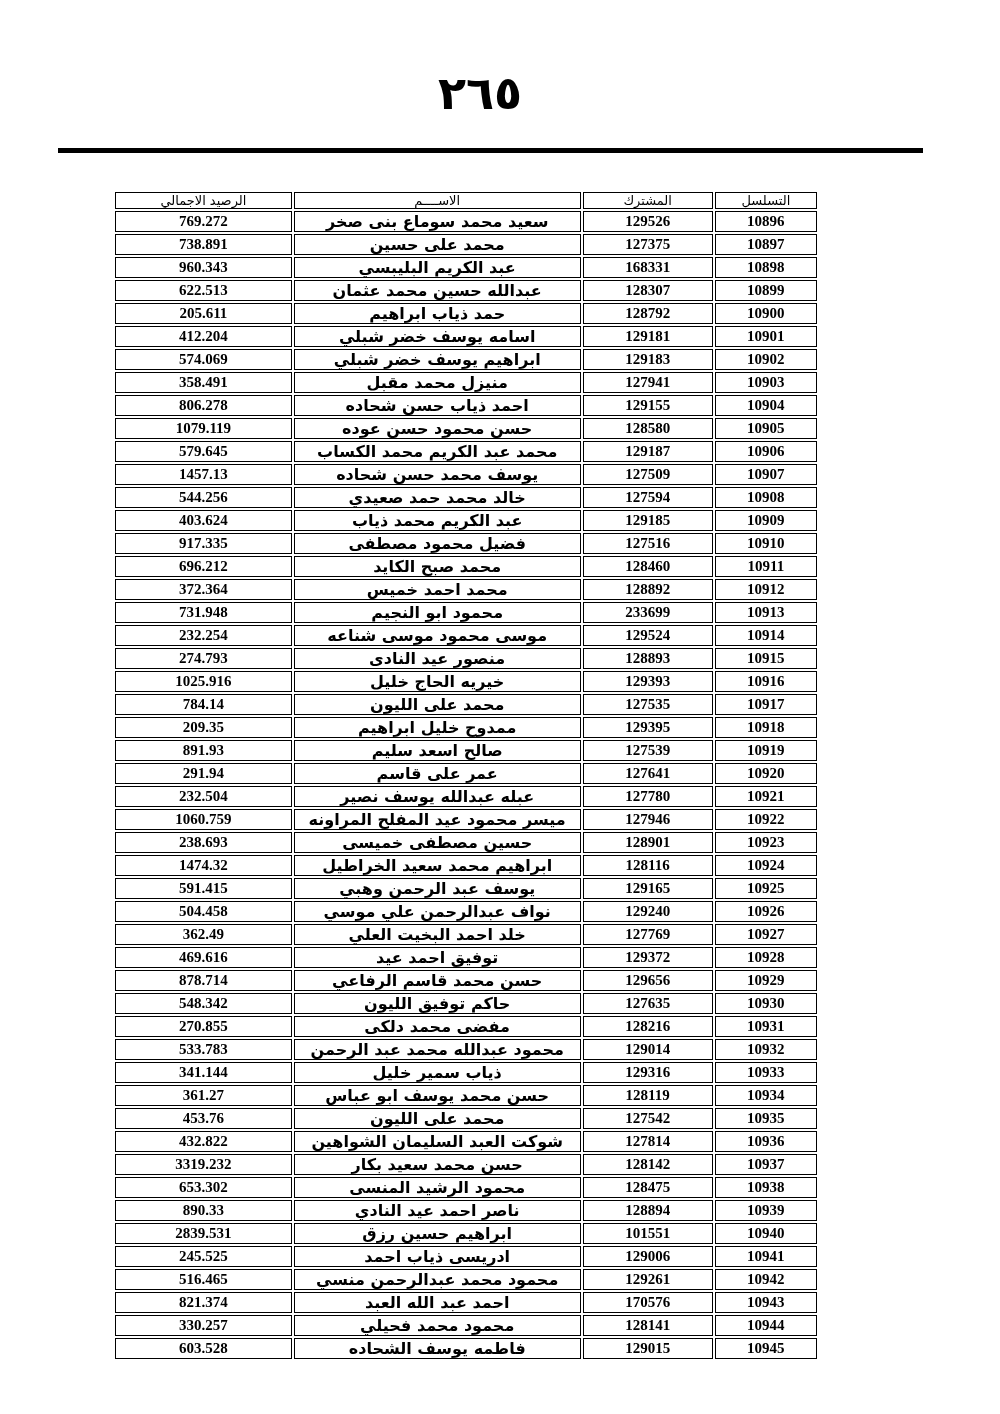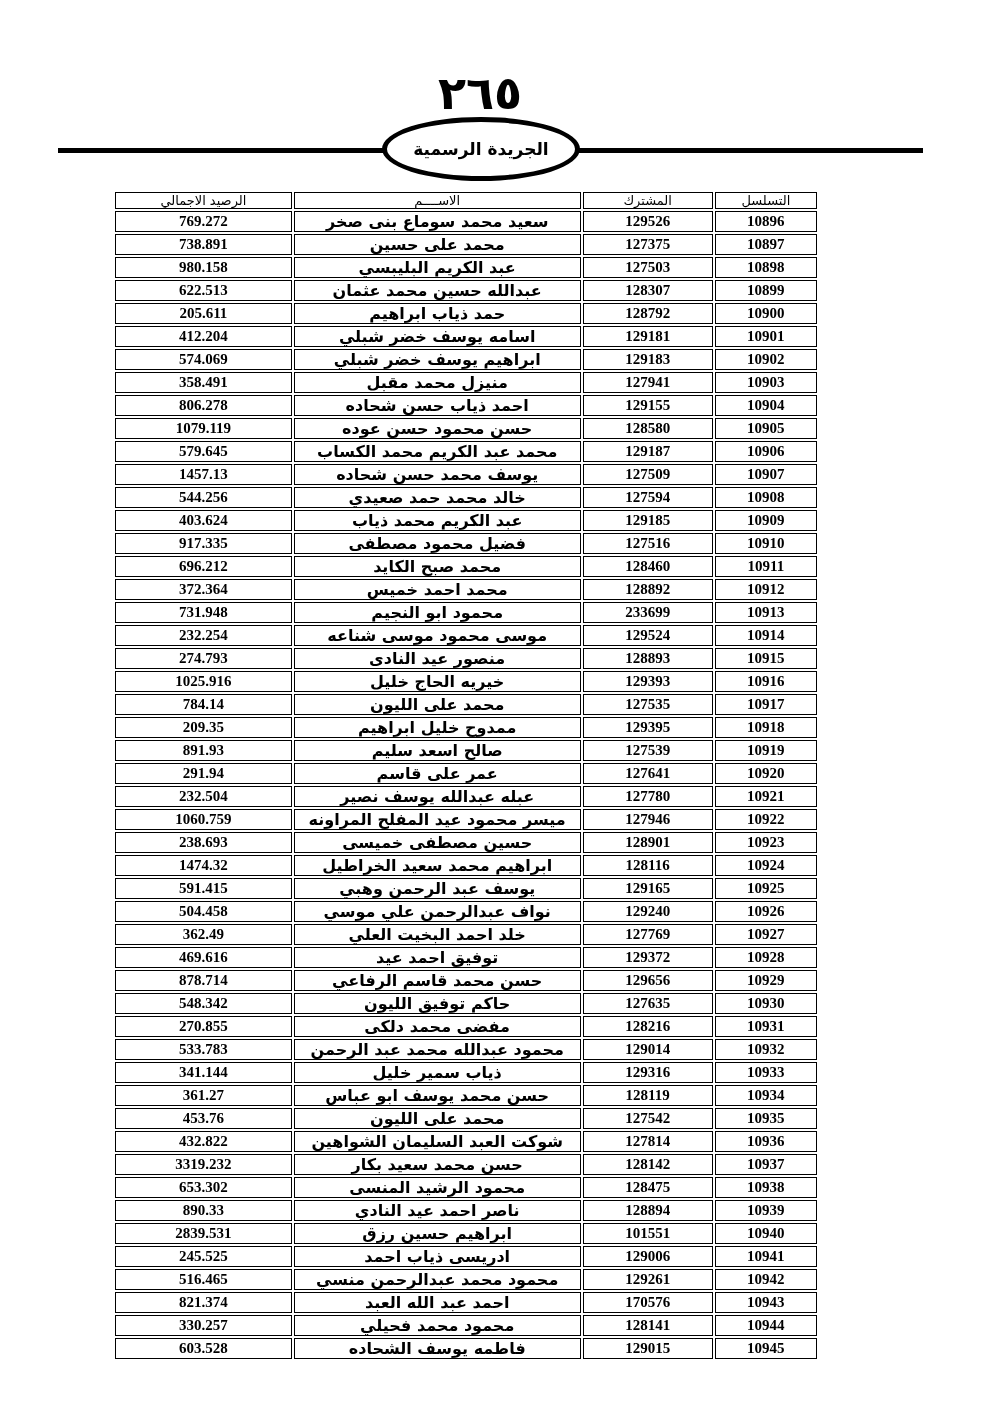--- a/index.html
+++ b/index.html
@@ -94,23 +94,20 @@
 </style>
 </head>
 <body>
 
 <div class="page">
 
   <div class="page-number">٢٦٥</div>
 
   <div class="rule"></div>
 
-  <div class="banner-ellipse">
-    <span>الجريدة الرسمية</span>
-  </div>
 
   <table class="gazette">
     <colgroup>
       <col class="c-serial">
       <col class="c-sub">
       <col class="c-name">
       <col class="c-balance">
     </colgroup>
     <thead>
       <tr>
@@ -128,23 +125,23 @@
           <td class="num">769.272</td>
         </tr>
         <tr>
           <td class="num">10897</td>
           <td class="num">127375</td>
           <td class="name">محمد على حسين</td>
           <td class="num">738.891</td>
         </tr>
         <tr>
           <td class="num">10898</td>
-          <td class="num">127503</td>
+          <td class="num">168331</td>
           <td class="name">عبد الكريم البليبسي</td>
-          <td class="num">980.158</td>
+          <td class="num">960.343</td>
         </tr>
         <tr>
           <td class="num">10899</td>
           <td class="num">128307</td>
           <td class="name">عبدالله حسين محمد عثمان</td>
           <td class="num">622.513</td>
         </tr>
         <tr>
           <td class="num">10900</td>
           <td class="num">128792</td>

